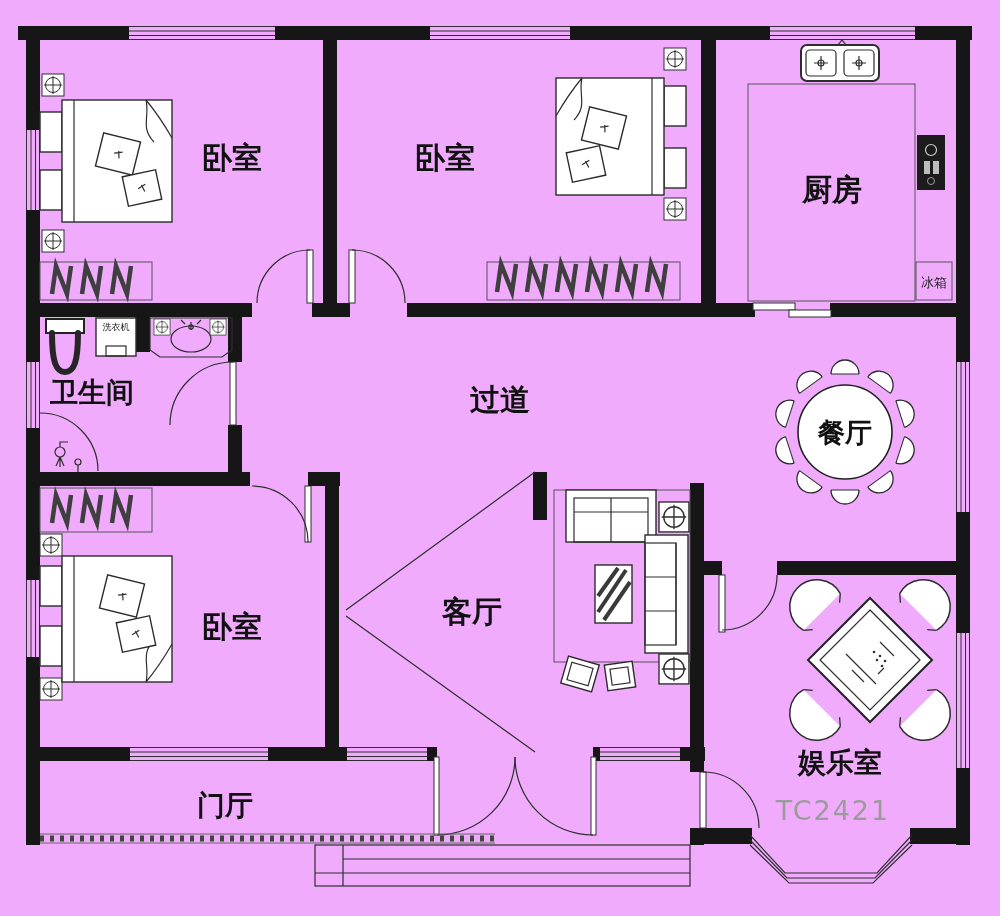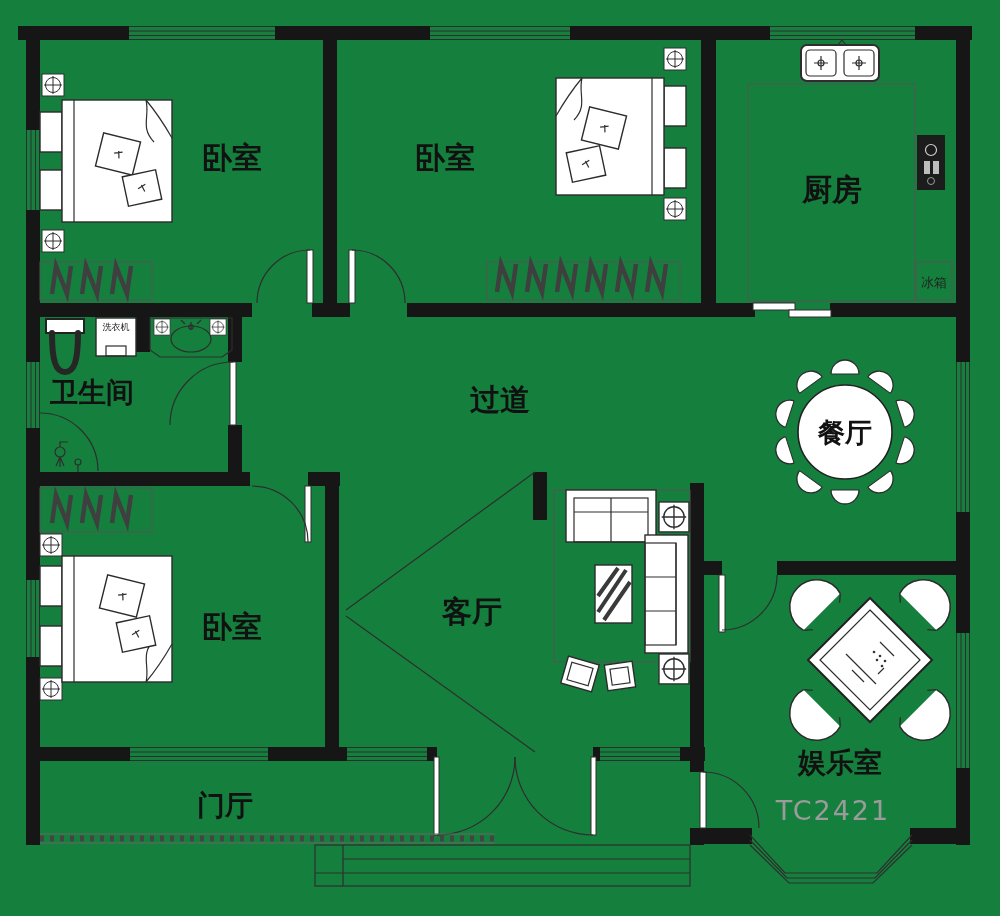--- a/index.html
+++ b/index.html
@@ -1,16 +1,16 @@
 <!DOCTYPE html>
 <html><head>
 <meta charset="utf-8">
 <style>
   html,body{margin:0;padding:0;background:#ffffff;}
-  #stage{position:relative;width:1000px;height:916px;background:#15803d;overflow:hidden;
+  #stage{position:relative;width:1000px;height:916px;background:#f0abfc;overflow:hidden;
          font-family:"DejaVu Sans",sans-serif;}
   svg{position:absolute;left:0;top:0;}
   .wall{fill:#161616;stroke:none;}
   .thin{stroke:#2e2e2e;stroke-width:1.2;fill:none;}
   .thin2{stroke:#2e2e2e;stroke-width:2;fill:white;}
   .lite{stroke:#555;stroke-width:1;fill:none;}
   .furn{stroke:#2b2b2b;stroke-width:1.4;fill:#ffffff;}
   .arc{stroke:#2e2e2e;stroke-width:1.2;fill:none;}
   .leaf{fill:#ffffff;stroke:#2e2e2e;stroke-width:1;}
   .win{stroke:#2e2e2e;stroke-width:1;fill:none;}

